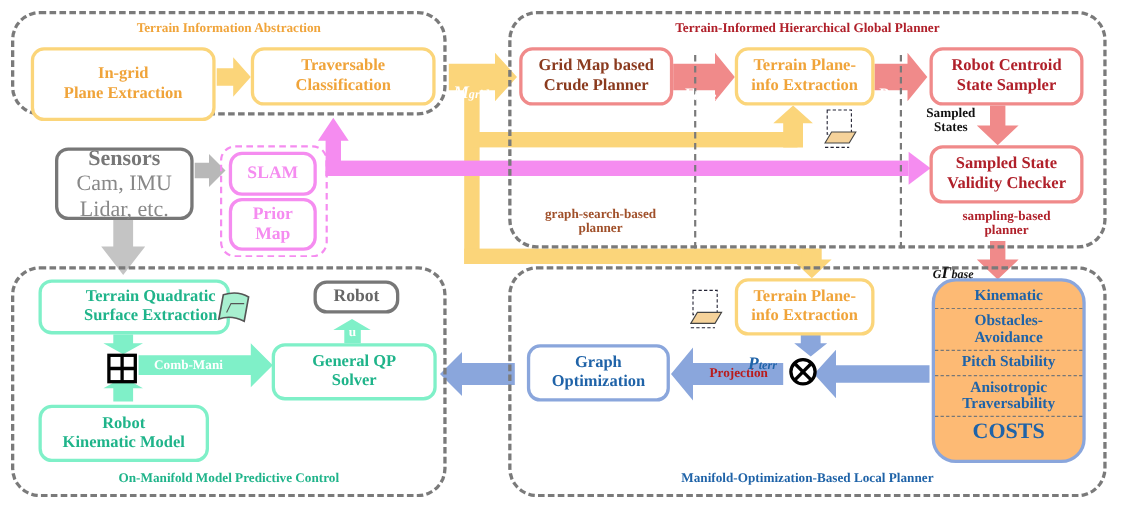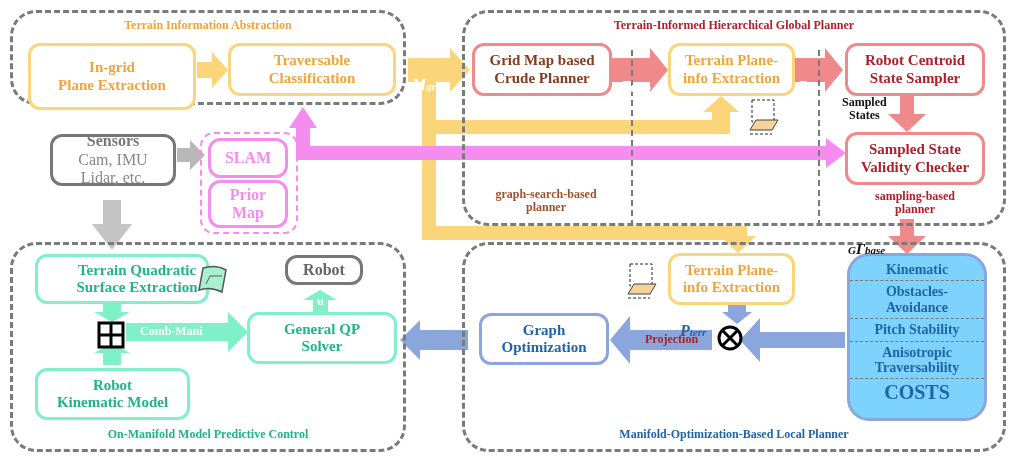--- a/index.html
+++ b/index.html
@@ -98,21 +98,21 @@
     <rect x="4" y="2" width="22" height="22" fill="none" stroke="#223" stroke-dasharray="3,2"></rect>
     <polygon points="2,32 8,22 30,22 24,32" fill="#f5d29a" stroke="#444"></polygon>
     <line x1="2" y1="36" x2="24" y2="36" stroke="#223" stroke-dasharray="3,2"></line>
   </svg>
   <svg class="abs" style="left:626px;top:262px;" width="32" height="38" viewBox="0 0 32 38">
     <rect x="4" y="2" width="22" height="22" fill="none" stroke="#223" stroke-dasharray="3,2"></rect>
     <polygon points="2,32 8,22 30,22 24,32" fill="#f5d29a" stroke="#444"></polygon>
     <line x1="2" y1="36" x2="24" y2="36" stroke="#223" stroke-dasharray="3,2"></line>
   </svg>
 
-  <div class="box gry" style="left:50px;top:134px;width:126px;height:52px;flex-direction:column;font-size:16px;">
+  <div class="box gry" style="left:50px;top:134px;width:126px;height:66px;flex-direction:column;font-size:20px;">
     <span style="color:#777;">Sensors</span>
     <span style="font-weight:normal;color:#888;white-space:pre-line;">Cam, IMU
 Lidar, etc.</span>
   </div>
   <div class="abs" style="left:200px;top:132px;width:98px;height:102px;border:2px dashed #f58cf0;border-radius:14px;box-sizing:border-box;"></div>
   <div class="box pnk" style="left:208px;top:138px;width:80px;height:40px;font-size:16px;">SLAM</div>
   <div class="box pnk" style="left:208px;top:180px;width:80px;height:48px;font-size:16px;">Prior
 Map</div>
 
   <div class="box grn" style="left:35px;top:254px;width:174px;height:50px;padding-left:30px;">Terrain Quadratic
@@ -135,21 +135,21 @@
   <div class="box yel" style="left:668px;top:253px;width:127px;height:52px;">Terrain Plane-
 info Extraction</div>
   <div class="box blu" style="left:479px;top:313px;width:130px;height:52px;">Graph
 Optimization</div>
   <svg class="abs" style="left:716px;top:324px;" width="28" height="28" viewBox="0 0 28 28">
     <circle cx="14" cy="14" r="11" fill="#fff" stroke="#000" stroke-width="3"></circle>
     <line x1="6" y1="6" x2="22" y2="22" stroke="#000" stroke-width="3"></line>
     <line x1="22" y1="6" x2="6" y2="22" stroke="#000" stroke-width="3"></line>
   </svg>
 
-  <div class="abs" style="left:847px;top:253px;width:140px;height:168px;border:3px solid #8aa6dc;border-radius:22px;box-sizing:border-box;background:#7dd3fc;display:flex;flex-direction:column;color:#1f63a8;font-size:14px;text-align:center;line-height:1.1;">
+  <div class="abs" style="left:847px;top:253px;width:140px;height:168px;border:3px solid #8aa6dc;border-radius:22px;box-sizing:border-box;background:#fdba74;display:flex;flex-direction:column;color:#1f63a8;font-size:14px;text-align:center;line-height:1.1;">
     <div style="padding:6px 0 3px;border-bottom:1px dashed #777;white-space:pre-line;">Kinematic</div>
     <div style="padding:3px 0;border-bottom:1px dashed #777;white-space:pre-line;">Obstacles-
 Avoidance</div>
     <div style="padding:3px 0;border-bottom:1px dashed #777;white-space:pre-line;">Pitch Stability</div>
     <div style="padding:3px 0;border-bottom:1px dashed #777;white-space:pre-line;">Anisotropic
 Traversability</div>
     <div style="padding-top:2px;font-size:20px;">COSTS</div>
   </div>
 
   <div class="lbl" style="left:412px;top:58px;color:#fff;font-size:16px;">

